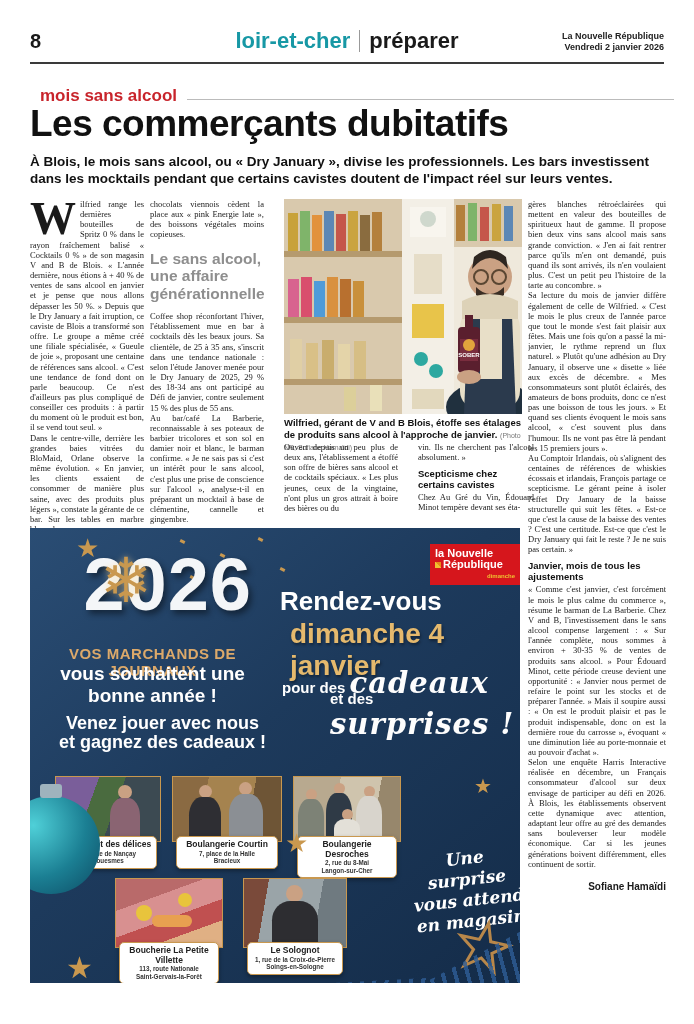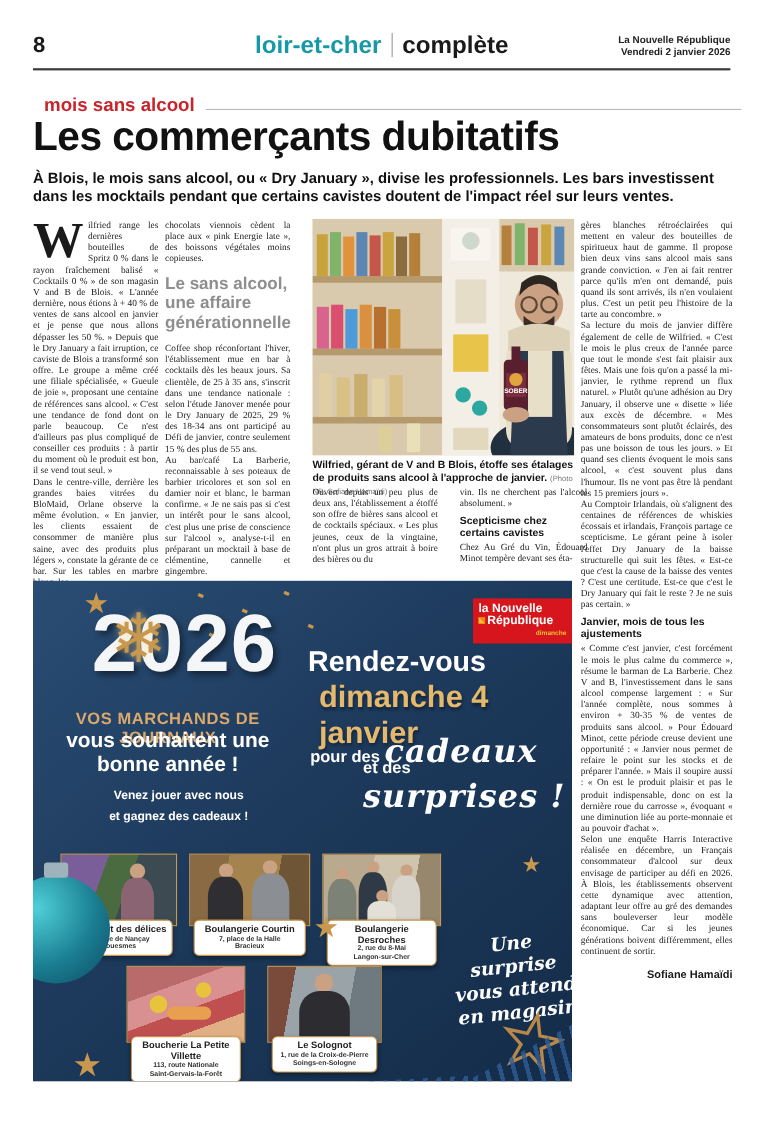--- a/index.html
+++ b/index.html
@@ -40,21 +40,21 @@
   .ad{position:absolute;left:30px;top:528px;width:490px;height:455px;overflow:hidden;
       background:linear-gradient(140deg,#2a4d74 0%,#1d3a5c 45%,#142c49 100%);}
   .ad *{font-family:"Liberation Sans",sans-serif;}
   .ad-star-tl{position:absolute;left:46px;top:5px;color:#c9984f;font-size:26px;}
   .ad-year{position:absolute;left:22px;top:14px;width:200px;text-align:right;font-weight:bold;font-size:74px;
            color:#f4f6f8;letter-spacing:1px;text-shadow:3px 4px 6px rgba(0,0,0,.45);}
   .ad-snow{position:absolute;left:70px;top:16px;font-size:62px;color:#c9984f;text-shadow:0 0 6px rgba(255,220,150,.6);z-index:3;}
   .ad-merch1{position:absolute;left:0;top:117px;width:245px;text-align:center;font-weight:bold;font-size:15px;
              color:#dca96a;letter-spacing:.5px;}
   .ad-merch2{position:absolute;left:0;top:135px;width:245px;text-align:center;font-weight:bold;font-size:19px;color:#fff;}
-  .ad-play{position:absolute;left:0;top:186px;width:265px;text-align:center;font-weight:bold;font-size:11px;line-height:19px;color:#fff;}
+  .ad-play{position:absolute;left:0;top:186px;width:265px;text-align:center;font-weight:bold;font-size:18px;line-height:19px;color:#fff;}
   .ad-logo{position:absolute;right:0px;top:16px;width:80px;background:#d6161c;color:#fff;padding:4px 5px 3px;
            font-weight:bold;font-size:11px;line-height:11px;}
   .ad-logo .dim{display:block;text-align:right;color:#f0c030;font-size:6px;font-weight:bold;margin-top:1px;}
   .ad-logo .sq{display:inline-block;width:6px;height:6px;margin-right:2px;
                background:linear-gradient(45deg,#f0c030 50%,#e88a1a 50%);vertical-align:0px;}
   .ad-rdv1{position:absolute;left:250px;top:58px;font-weight:bold;font-size:26px;color:#fff;}
   .ad-rdv2{position:absolute;left:260px;top:90px;font-weight:bold;font-size:28px;color:#e5b96d;text-shadow:1px 2px 3px rgba(0,0,0,.4);}
   .ad-rdv3{position:absolute;left:252px;top:138px;color:#fff;font-size:15px;font-weight:bold;}
   .ad-rdv4{position:absolute;left:300px;top:162px;color:#fff;font-size:15px;font-weight:bold;}
   .script{font-family:"DejaVu Serif",serif;font-style:italic;font-weight:bold;font-size:29px;color:#fdfdfd;letter-spacing:1px;}
@@ -80,21 +80,21 @@
       repeating-linear-gradient(75deg,transparent 0 8px,#2e5d96 8px 12px);
       clip-path:polygon(0 100%,100% 20%,100% 100%);opacity:.8;}
   .confetti i{position:absolute;background:#c9984f;width:5px;height:3px;transform:rotate(25deg);}
 </style>
 </head>
 <body>
 
 <div class="hdr">
   <div class="hdr-num">8</div>
   <div class="hdr-center">
-    <span class="teal">loir-et-cher</span><span class="sep"></span><span>complète</span>
+    <span class="teal">loir-et-cher</span><span class="sep"></span><span>préparer</span>
   </div>
   <div class="hdr-right">
     <div>La Nouvelle République</div>
     <div>Vendredi 2 janvier 2026</div>
   </div>
 </div>
 <div class="hdr-rule"></div>
 
 <div class="kicker-row">
   <span class="kicker">mois sans alcool</span>

